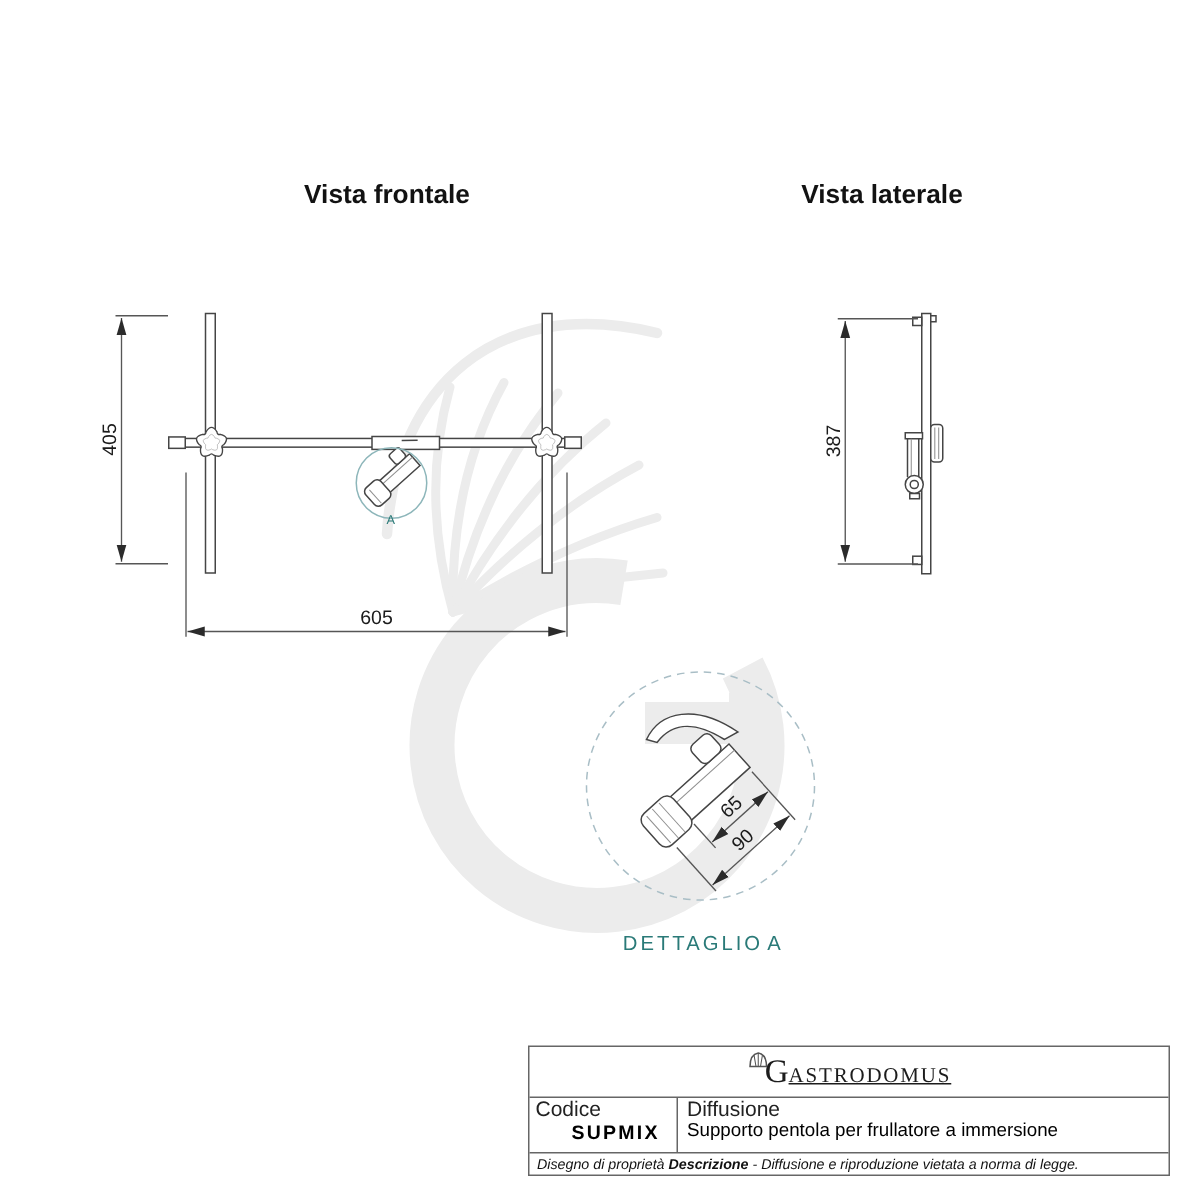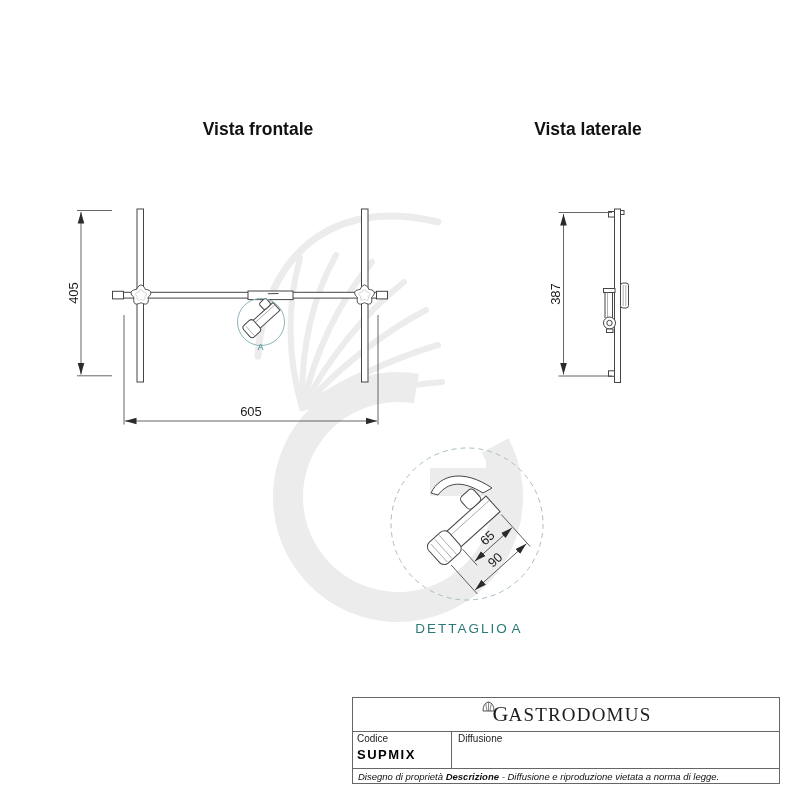--- a/index.html
+++ b/index.html
@@ -18,27 +18,27 @@
   .detailcircle{fill:none;stroke:#a9bec6;stroke-width:1;stroke-dasharray:5 4;}
   .wm{stroke:#ececec;fill:none;stroke-width:6;stroke-linecap:round;}
   
   .titleblock{position:absolute;left:352px;top:697px;width:428px;height:87px;
     border:1px solid #666;box-sizing:border-box;display:flex;flex-direction:column;background:#fff;}
   .tb-row1{flex:0 0 33px;border-bottom:1px solid #666;display:flex;align-items:center;justify-content:center;}
   .tb-row2{flex:0 0 36px;border-bottom:1px solid #666;display:flex;}
   .tb-row3{flex:1;display:flex;align-items:center;padding:0 5px;font-size:9.5px;color:#111;white-space:pre;font-style:italic;}
   .tb-cell-code{flex:0 0 99px;border-right:1px solid #666;padding:2px 4px;box-sizing:border-box;}
   .tb-cell-desc{flex:1;padding:2px 6px;box-sizing:border-box;}
-  .tb-label{font-size:10px;color:#222;line-height:10px;}
-  .tb-code-value{font-size:13px;font-weight:bold;letter-spacing:1.5px;color:#000;margin-top:3px;}
+  .tb-label{font-size:14px;color:#222;line-height:10px;}
+  .tb-code-value{font-size:13px;font-weight:bold;letter-spacing:1.5px;color:#000;margin-top:3px;margin-left:24px;}
   .tb-desc-value{font-size:12.5px;color:#000;margin-top:2px;}
   .logo{display:flex;align-items:baseline;color:#1c1c1c;}
   .logo-shell{transform:translateY(-8px);margin-right:-3px;}
   .logo-g{font-family:"Liberation Serif",serif;font-size:22px;line-height:22px;}
-  .logo-rest{font-family:"Liberation Serif",serif;font-size:19px;letter-spacing:1.2px;}
+  .logo-rest{font-family:"Liberation Serif",serif;font-size:14px;letter-spacing:1.2px;text-decoration:underline;}
   .tb-bold{font-weight:bold;}
 </style>
 </head>
 <body>
 
 <div id="stage">
 
 <svg width="800" height="800" viewBox="0 0 800 800">
   <defs>
     <marker id="arw" viewBox="0 0 12 8" refX="11.5" refY="4" markerWidth="12" markerHeight="8" markerUnits="userSpaceOnUse" orient="auto-start-reverse">
@@ -170,18 +170,19 @@
           <span class="logo-rest">ASTRODOMUS</span>
     </div>
   </div>
   <div class="tb-row2">
     <div class="tb-cell-code">
       <div class="tb-label">Codice</div>
       <div class="tb-code-value">SUPMIX</div>
     </div>
     <div class="tb-cell-desc">
       <div class="tb-label">Diffusione</div>
+      <div class="tb-desc-value">Supporto pentola per frullatore a immersione</div>
     </div>
   </div>
   <div class="tb-row3"><span>Disegno di proprietà </span><span class="tb-bold">Descrizione</span><span> - Diffusione e riproduzione vietata a norma di legge.</span></div>
 </div>
 
 </div>
 
 </body></html>

